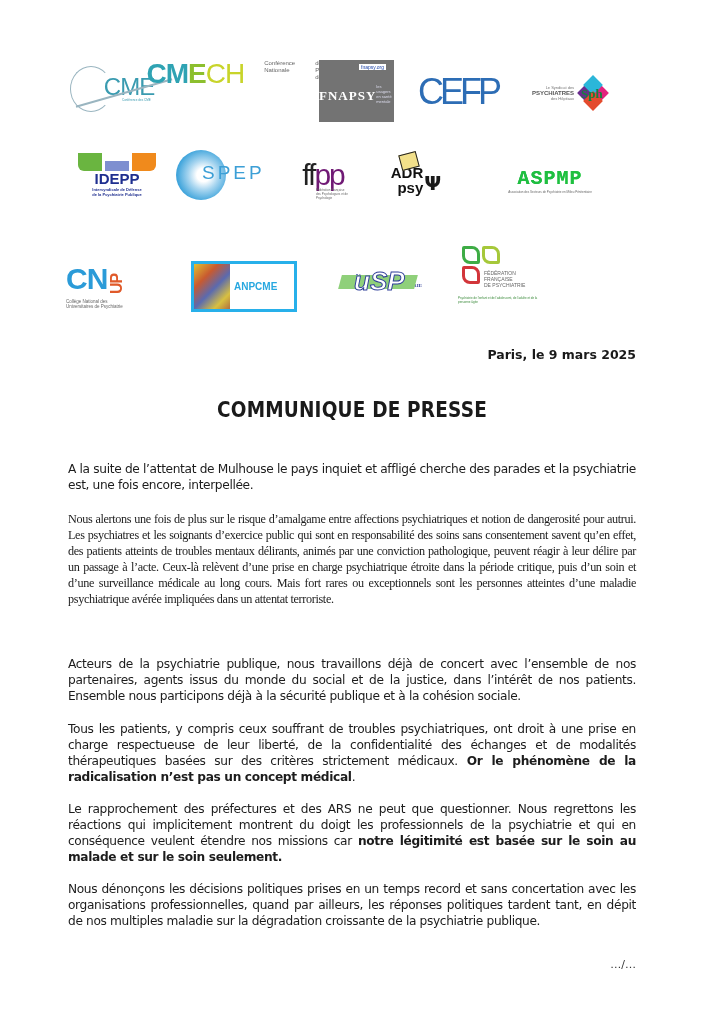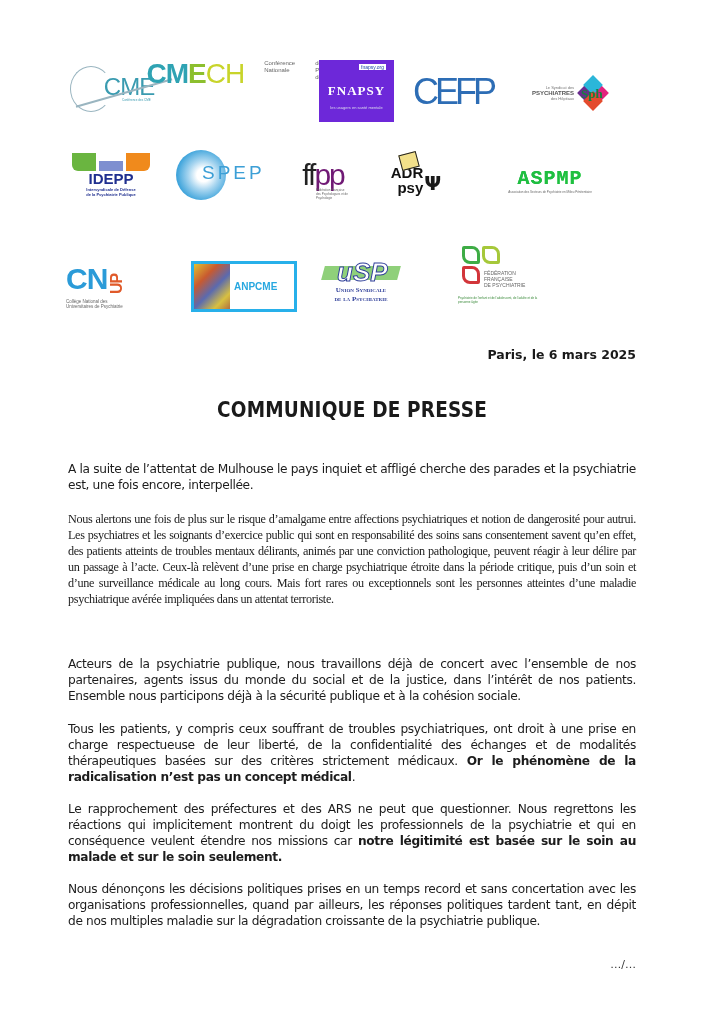--- a/index.html
+++ b/index.html
@@ -14,37 +14,37 @@
   #cme .line { position: absolute; left: 8px; top: 30px; width: 100px; height: 1.5px; background: #9ab5c0; transform: rotate(-16deg); }
   #cme .sub { position: absolute; left: 56px; top: 36px; font-size: 3px; color: #3a9bb0; }
 
   #cmech { left: 195px; top: 60px; width: 100px; height: 52px; flex-direction: row; align-items: flex-start; }
   #cmech .word { font-size: 28px; font-weight: bold; letter-spacing: -1px; line-height: 28px; font-family: "Liberation Sans", sans-serif; }
   #cmech .c1 { color: #2fa3b3; }
   #cmech .c2 { color: #8cbf2e; }
   #cmech .c3 { color: #c8d42a; font-weight: normal; }
   #cmech .sub { font-size: 6px; line-height: 7px; color: #666; margin-left: 20px; font-family: "Liberation Sans", sans-serif; }
 
-  #fnapsy { left: 319px; top: 60px; width: 75px; height: 62px; background: #6d28d9; flex-direction: column; }
+  #fnapsy { left: 319px; top: 60px; width: 75px; height: 62px; background: #737373; flex-direction: row; }
   #fnapsy .tag { position: absolute; top: 4px; right: 8px; font-size: 5px; background: #fff; color: #1d44a8; padding: 0 2px; font-family: "Liberation Sans", sans-serif; }
   #fnapsy .word { font-size: 13px; color: #fff; font-weight: bold; letter-spacing: 1px; margin-top: 10px; font-family: "Liberation Serif", serif; }
   #fnapsy .sub { font-size: 4px; color: #dde; margin-top: 6px; font-family: "Liberation Sans", sans-serif; }
 
-  #cefp { left: 423px; top: 64px; width: 70px; height: 56px; justify-content: flex-end; }
+  #cefp { left: 423px; top: 64px; width: 70px; height: 56px; }
   #cefp .word { font-size: 36px; color: #2d6db5; font-family: "Liberation Sans", sans-serif; letter-spacing: -4px; }
 
   #sph { left: 522px; top: 68px; width: 96px; height: 50px; }
   #sph .txt { text-align: right; margin-right: 4px; }
   #sph .l1, #sph .l3 { font-size: 4px; color: #777; font-family: "Liberation Sans", sans-serif; }
   #sph .l2 { font-size: 6px; color: #555; font-weight: bold; font-family: "Liberation Sans", sans-serif; }
   #sph .mark { width: 30px; height: 34px; position: relative; }
   #sph .mark span { position: absolute; width: 14px; height: 14px; transform: rotate(45deg); }
 
   
-  #idepp { left: 70px; top: 148px; width: 82px; height: 54px; flex-direction: column; }
+  #idepp { left: 76px; top: 148px; width: 82px; height: 54px; flex-direction: column; }
   #idepp .bars { display: flex; gap: 3px; height: 18px; align-items: flex-end; }
   #idepp .b1 { width: 24px; height: 18px; background: #6ab540; border-radius: 0 0 0 6px; }
   #idepp .b2 { width: 24px; height: 10px; background: #7e8fd0; }
   #idepp .b3 { width: 24px; height: 18px; background: #f08a1c; border-radius: 0 0 6px 0; }
   #idepp .word { font-size: 15px; font-weight: bold; color: #1f2f8f; font-family: "Liberation Sans", sans-serif; line-height: 16px; }
   #idepp .sub { font-size: 4px; color: #1f2f8f; font-weight: bold; line-height: 5px; text-align: center; font-family: "Liberation Sans", sans-serif; }
 
   #spep { left: 174px; top: 148px; width: 100px; height: 52px; }
   #spep .circle { position: absolute; left: 2px; top: 2px; width: 50px; height: 50px; border-radius: 50%; background: radial-gradient(circle at 55% 50%, #ffffff 18%, #a9d6f0 40%, #43a6dc 70%, #2c8fd0 100%); }
   #spep .word { position: absolute; left: 28px; top: 14px; font-size: 19px; color: #3c9fd6; letter-spacing: 3px; font-family: "Liberation Sans", sans-serif; }
@@ -65,21 +65,21 @@
   
   #cnup { left: 66px; top: 258px; width: 88px; height: 56px; flex-direction: column; align-items: flex-start; }
   #cnup .word { font-size: 30px; font-weight: bold; color: #2b9bd8; letter-spacing: -1px; font-family: "Liberation Sans", sans-serif; line-height: 30px; }
   #cnup .word .up { color: #e05a2a; font-size: 16px; display: inline-block; transform: rotate(-90deg); }
   #cnup .sub { font-size: 4.5px; color: #666; line-height: 5px; font-family: "Liberation Sans", sans-serif; }
 
   #anpcme { left: 191px; top: 261px; width: 106px; height: 51px; border: 3px solid #28b0ea; box-sizing: border-box; justify-content: flex-start; }
   #anpcme .art { width: 36px; height: 45px; background: linear-gradient(135deg, #e0c030 0%, #c85a30 30%, #5a6ab0 55%, #d8c040 80%, #b07040 100%); }
   #anpcme .word { font-size: 10px; font-weight: bold; color: #28a8e0; margin-left: 4px; font-family: "Liberation Sans", sans-serif; }
 
-  #usp { left: 320px; top: 248px; width: 82px; height: 66px; flex-direction: column; }
+  #usp { left: 340px; top: 248px; width: 82px; height: 66px; flex-direction: row; }
   #usp .band { position: relative; width: 76px; height: 28px; }
   #usp .band .bg { position: absolute; left: 0; top: 8px; width: 76px; height: 14px; background: #8fd07a; transform: skewX(-15deg); }
   #usp .band .word { position: absolute; left: 14px; top: 0; font-size: 26px; font-style: italic; font-weight: bold; color: #fff; -webkit-text-stroke: 1px #2f3f99; font-family: "Liberation Sans", sans-serif; line-height: 28px; }
   #usp .sub { font-size: 7px; font-weight: bold; color: #2f3f99; text-align: left; line-height: 9px; font-family: "Liberation Serif", serif; font-variant: small-caps; }
 
   #ffp { left: 458px; top: 244px; width: 92px; height: 66px; }
   #ffp .sq { position: absolute; width: 12px; height: 12px; border: 3px solid; border-radius: 2px 8px 2px 8px; }
   #ffp .sq1 { left: 4px; top: 2px; border-color: #3eac45; }
   #ffp .sq2 { left: 24px; top: 2px; border-color: #a6c83a; }
   #ffp .sq3 { left: 4px; top: 22px; border-color: #d2353a; }
@@ -201,21 +201,21 @@
   <div class="sq sq2"></div>
   <div class="sq sq3"></div>
   <div class="txt">
     <div>FÉDÉRATION</div>
     <div>FRANÇAISE</div>
     <div>DE PSYCHIATRIE</div>
   </div>
   <div class="sub tiny" style="width:92px;color:#3a8a3a">Psychiatrie de l'enfant et de l'adolescent, de l'adulte et de la personne âgée</div>
 </div>
 
-<div class="date">Paris, le 6 mars 2025</div>
+<div class="date">Paris, le 9 mars 2025</div>
 <div class="title">COMMUNIQUE DE PRESSE</div>
 
 <div class="body p1">
   <p>A la suite de l’attentat de Mulhouse le pays inquiet et affligé cherche des parades et la psychiatrie est, une fois encore, interpellée.</p>
 </div>
 <div class="body p2">
   <p>Nous alertons une fois de plus sur le risque d’amalgame entre affections psychiatriques et notion de dangerosité pour autrui. Les psychiatres et les soignants d’exercice public qui sont en responsabilité des soins sans consentement savent qu’en effet, des patients atteints de troubles mentaux délirants, animés par une conviction pathologique, peuvent réagir à leur délire par un passage à l’acte. Ceux-là relèvent d’une prise en charge psychiatrique étroite dans la période critique, puis d’un soin et d’une surveillance médicale au long cours. Mais fort rares ou exceptionnels sont les personnes atteintes d’une maladie psychiatrique avérée impliquées dans un attentat terroriste.</p>
 </div>
 <div class="body p3">
   <p>Acteurs de la psychiatrie publique, nous travaillons déjà de concert avec l’ensemble de nos partenaires, agents issus du monde du social et de la justice, dans l’intérêt de nos patients. Ensemble nous participons déjà à la sécurité publique et à la cohésion sociale.</p>

